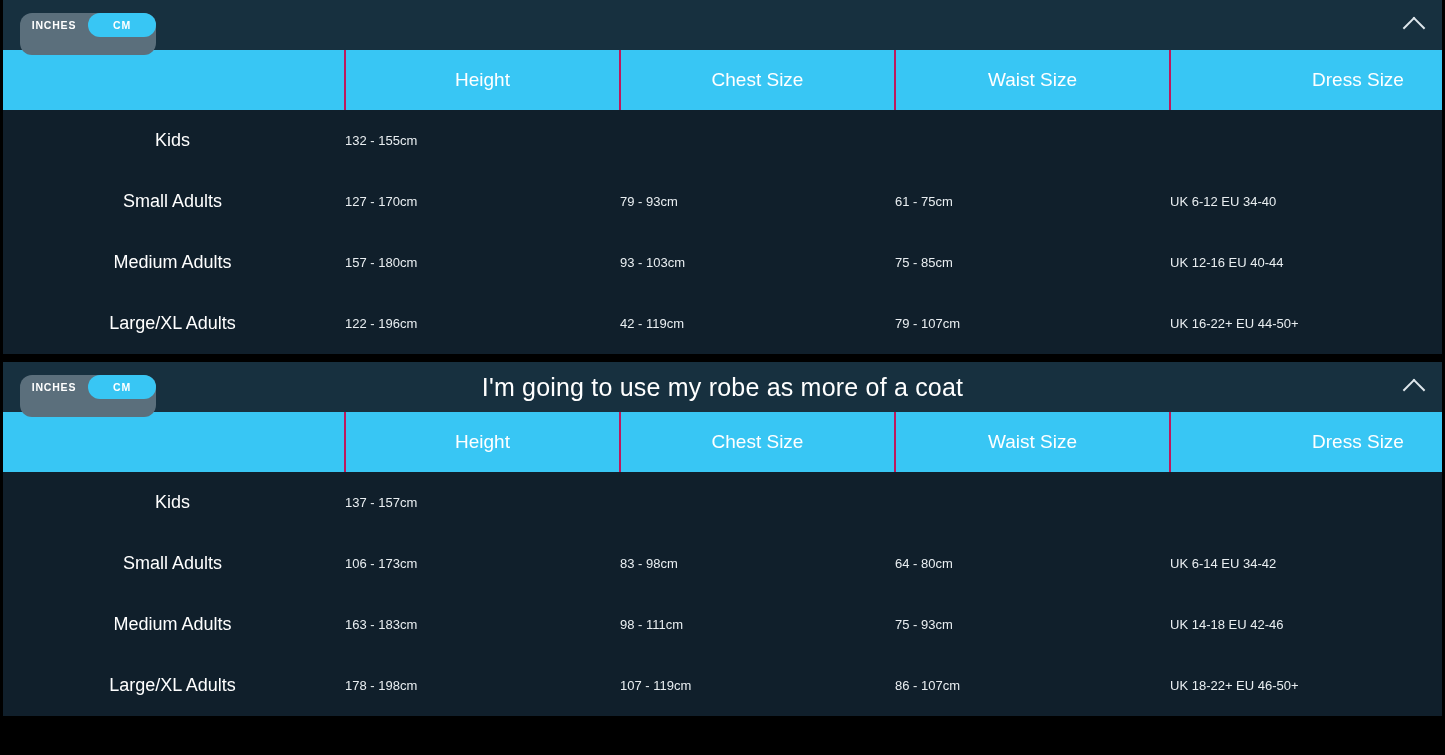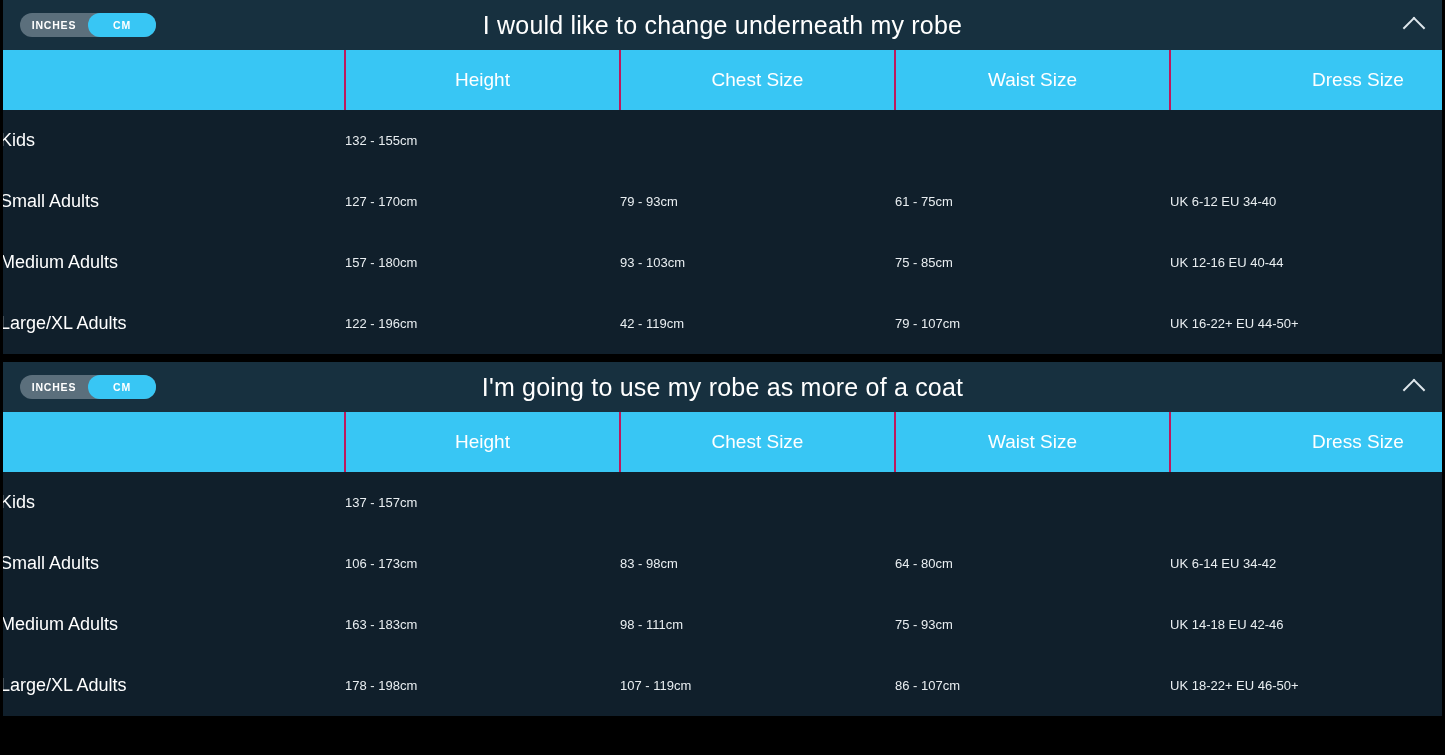--- a/index.html
+++ b/index.html
@@ -39,25 +39,25 @@
     font-weight: normal;
     letter-spacing: 0.2px;
     color: #ffffff;
     text-align: center;
   }
   .unit-toggle {
     position: absolute;
     left: 20px;
     top: 13px;
     width: 136px;
-    height: 24px;
+    height: 42px;
     border-radius: 12px;
     background: #5b6f7c;
     display: flex;
-    align-items: flex-end;
+    align-items: flex-start;
     padding: 0;
     box-sizing: border-box;
     cursor: pointer;
   }
   .unit-opt {
     flex: 1 1 50%;
     text-align: center;
     font-size: 10.5px;
     font-weight: bold;
     letter-spacing: 0.8px;
@@ -139,20 +139,21 @@
   tbody td {
     height: 61px;
     font-size: 13px;
     color: #e9eef1;
     text-align: left;
     vertical-align: middle;
   }
   tbody td.rowlabel {
     font-size: 18px;
     color: #ffffff;
+    text-align: center;
   }
 
   .spacer-bar {
     height: 8px;
     background: #000000;
     width: 1445px;
   }
   .side-rail-left,
   .side-rail-right {
     position: absolute;
@@ -176,21 +177,20 @@
   <div class="panel">
 
     <div class="panel-header">
 
       <div class="unit-toggle">
         <div class="unit-knob"></div>
         <div class="unit-opt">INCHES</div>
         <div class="unit-opt active">CM</div>
       </div>
 
-      <div class="panel-title">I would like to change underneath my robe</div>
 
       <div class="collapse-btn">
         <span class="chev"></span>
       </div>
     </div>
 
     <table class="size-table">
       <colgroup>
         <col class="col-label">
           <col class="col-d">

